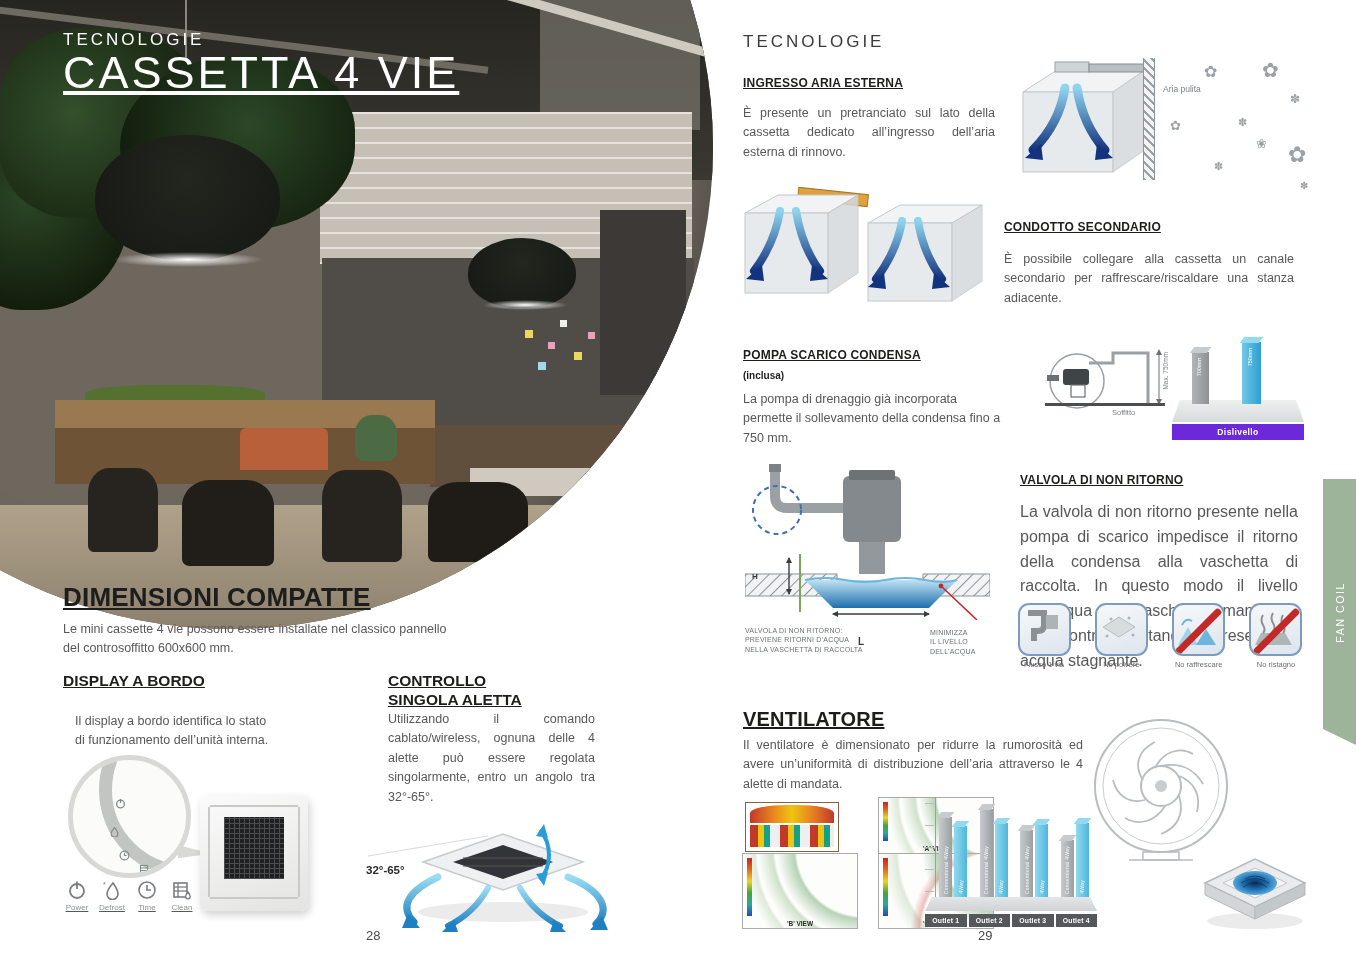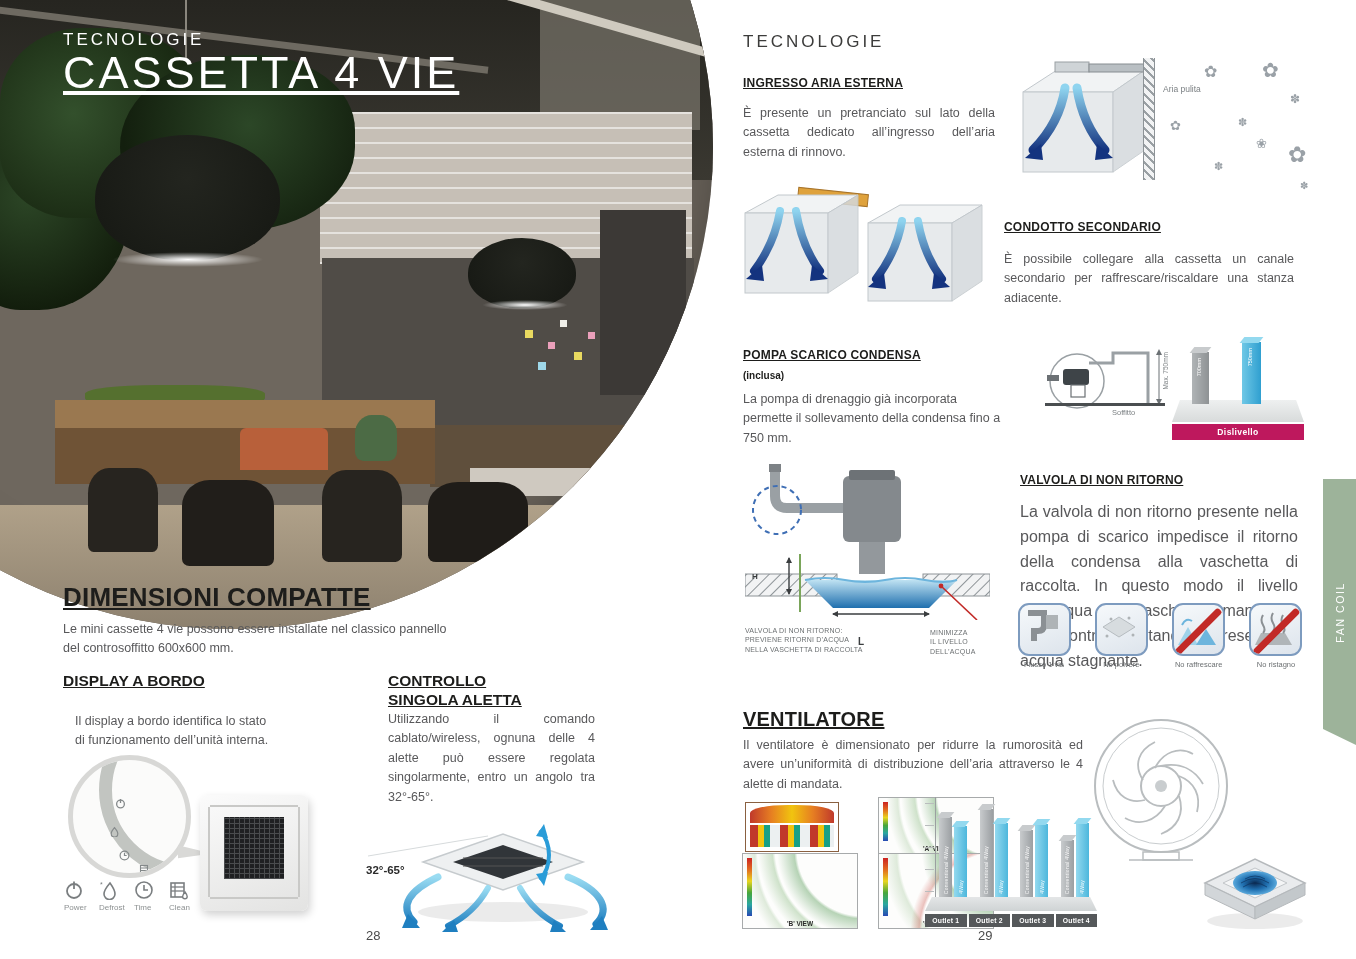--- a/index.html
+++ b/index.html
@@ -35,38 +35,38 @@
   .mini-ic{position:absolute;color:#84898a;}
   .pointer-wedge{left:178px;top:838px;width:34px;height:26px;background:#d9d9d7;
                  clip-path:polygon(0 28%,100% 60%,0 78%);}
   .panel{left:200px;top:795px;width:108px;height:116px;border-radius:7px;
          background:linear-gradient(160deg,#fbfbfb,#e3e3e2);box-shadow:2px 4px 8px rgba(0,0,0,.18);}
   .grille{position:absolute;left:24px;top:22px;width:60px;height:62px;background:#1f2022;
           background-image:repeating-linear-gradient(90deg,#4a4c4e 0 1px,transparent 1px 5px),
                            repeating-linear-gradient(0deg,#4a4c4e 0 1px,transparent 1px 5px);}
   .panel-slot{position:absolute;background:#c9c9c7;}
   .icon-row{left:64px;top:880px;width:135px;display:flex;gap:9px;}
-  .icon-cell{display:flex;flex-direction:column;width:26px;}
+  .icon-cell{display:flex;flex-direction:column;align-items:center;width:26px;text-decoration:underline;}
   .icon-cell svg{display:block;}
   .icon-lbl{font-size:8px;color:#8d9192;margin-top:3px;}
 
   .angle-lbl{font-size:11.5px;font-weight:700;color:#2b2b2b;}
 
   
   .wall-hatch{background:repeating-linear-gradient(45deg,#9aa0a4 0 2px,#f2f3f4 2px 6px);
               border-left:1px solid #8d9397;border-right:1px solid #8d9397;}
   .flower{position:absolute;color:#9aa1a7;}
   .diagram-lbl{font-size:8.5px;color:#7c8184;}
 
   .vlab{writing-mode:vertical-rl;transform:rotate(180deg);}
   .pedestal{left:1172px;top:400px;width:132px;height:22px;background:linear-gradient(#eef0f0,#d8dbdb);
             clip-path:polygon(6% 0,94% 0,100% 100%,0 100%);}
   .bar3dg{position:absolute;}
   .bar-top{position:absolute;left:0;top:-5px;width:100%;height:6px;transform:skewX(-38deg);}
-  .dislivello{left:1172px;top:424px;width:132px;height:16px;background:#be185d;color:#fff;
+  .dislivello{left:1172px;top:424px;width:132px;height:16px;background:#6d28d9;color:#fff;
               font-size:8.5px;font-weight:700;display:flex;align-items:center;justify-content:center;letter-spacing:.4px;}
 
   .badge{width:49px;height:49px;border:2px solid #7d9bbf;border-radius:11px;position:relative;overflow:hidden;
          background:linear-gradient(160deg,#f6f9fb,#dde4ec);}
   .badge .slash{position:absolute;left:-12%;top:46%;width:124%;height:7px;background:#c22a27;
                 transform:rotate(-45deg);border-radius:3px;}
   .badge-lbl{font-size:7.5px;color:#6c7072;text-align:center;margin-top:4px;}
   .badges-row{left:1016px;top:603px;width:288px;display:flex;justify-content:space-between;}
   .badge-cell{width:56px;display:flex;flex-direction:column;align-items:center;}
 

